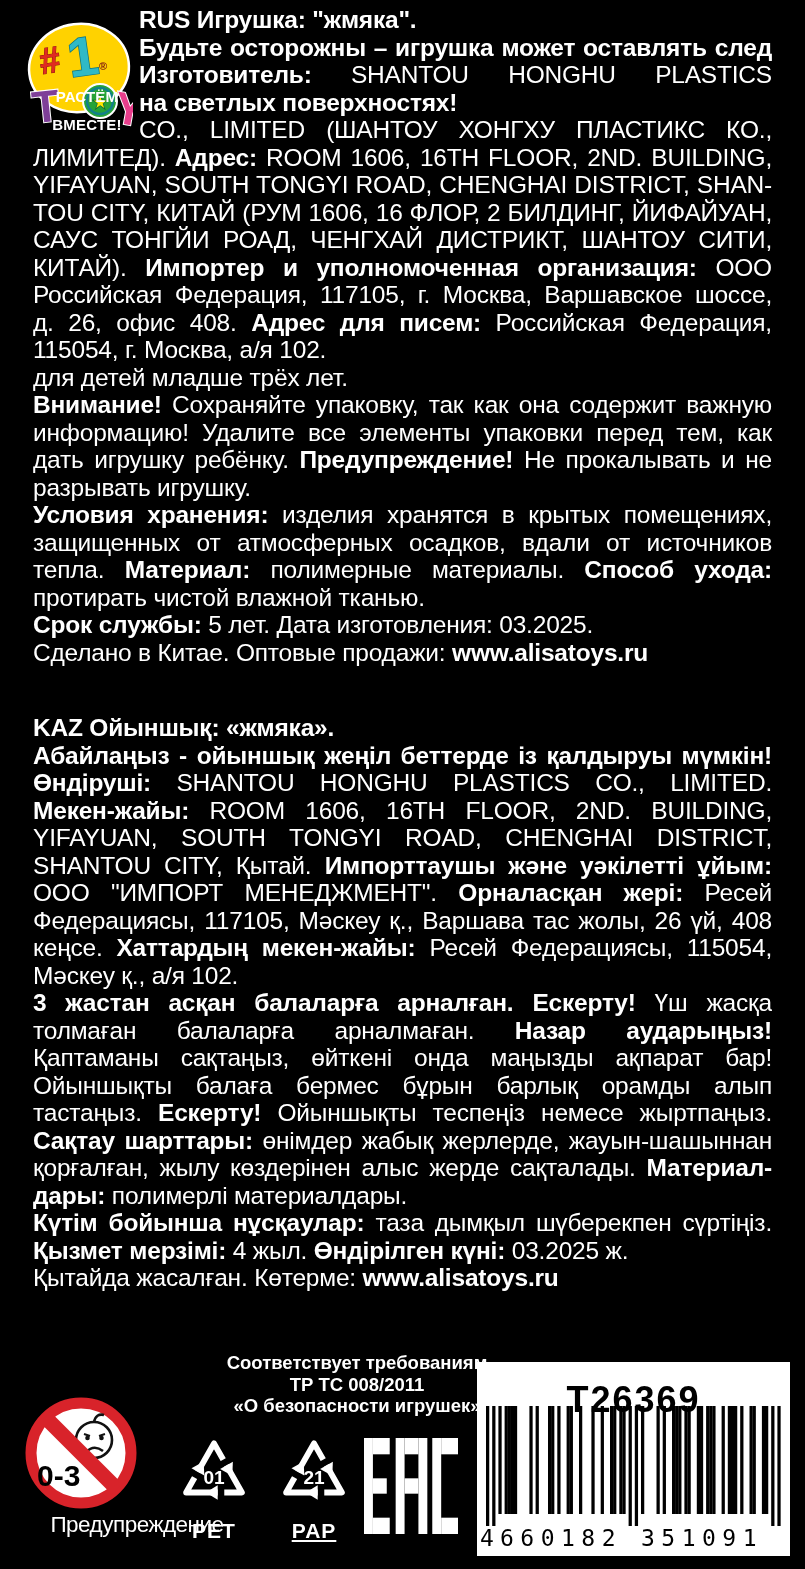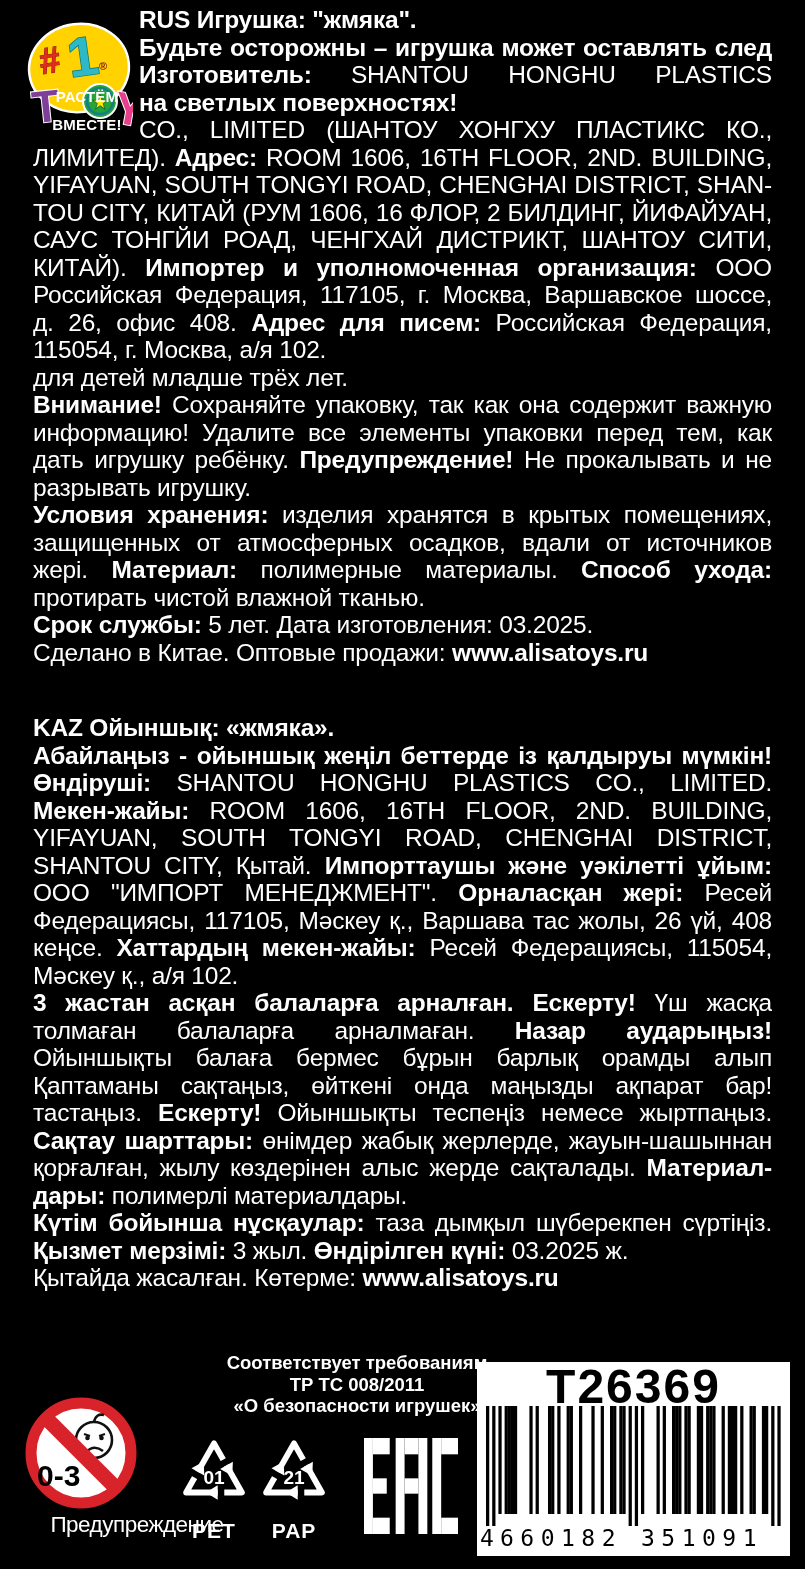--- a/index.html
+++ b/index.html
@@ -15,26 +15,26 @@
   .ln.left{text-align-last:left;}
   .ln b{font-weight:700;}
   .kaz{margin-top:48px;}
   .footer{position:absolute;left:0;top:1340px;width:805px;height:229px;}
   .compliance{position:absolute;left:222px;top:12px;width:270px;text-align:center;
               font-weight:700;font-size:18.5px;line-height:21.5px;}
   .agewarn{position:absolute;left:24px;top:56px;width:178px;}
   .agewarn-label{position:absolute;left:0;top:116px;width:178px;text-align:center;
                  font-size:22.5px;letter-spacing:-0.5px;margin-left:24px;}
   .recycle{position:absolute;top:94px;width:68px;text-align:center;}
-  .recycle.pet{left:180px;} .recycle.pap{left:260px;}
+  .recycle.pet{left:180px;} .recycle.pap{left:280px;text-decoration:underline;}
   .recycle-label{font-weight:700;font-size:21px;letter-spacing:1px;margin-top:11px;}
   .eac{position:absolute;left:364px;top:98px;}
   .barcode-box{position:absolute;left:477px;top:22px;width:313px;height:194px;
                background:#fff;color:#000;}
-  .sku{padding-top:5px;text-align:center;font-weight:700;font-size:48px;
+  .sku{padding-top:18px;text-align:center;font-weight:700;font-size:36px;
        letter-spacing:2px;line-height:40px;}
   #barcode-svg{position:absolute;left:0;top:44px;}
   #barcode-svg rect{fill:#000;}
   .bcdigits{position:absolute;top:163px;left:0;width:313px;height:28px;
             font-family:"DejaVu Sans Mono",monospace;font-size:23px;}
   .bcdigits span{position:absolute;top:0;text-align:center;}
   .bc-first{left:2px;width:16px;}
   .bc-g1{left:20px;width:128px;letter-spacing:6.5px;}
   .bc-g2{left:158px;width:134px;letter-spacing:6.5px;}
 </style>
@@ -74,46 +74,46 @@
         <div class="ln"><span>Российская Федерация, 117105, г. Москва, Варшавское шоссе,</span></div>
         <div class="ln"><span>д. 26, офис 408. </span><b>Адрес для писем:</b><span> Российская Федерация,</span></div>
         <div class="ln left"><span>115054, г. Москва, а/я 102.</span></div>
         <div class="ln left"><span>для детей младше трёх лет.</span></div>
         <div class="ln"><b>Внимание!</b><span> Сохраняйте упаковку, так как она содержит важную</span></div>
         <div class="ln"><span>информацию! Удалите все элементы упаковки перед тем, как</span></div>
         <div class="ln"><span>дать игрушку ребёнку. </span><b>Предупреждение!</b><span> Не прокалывать и не</span></div>
         <div class="ln left"><span>разрывать игрушку.</span></div>
         <div class="ln"><b>Условия хранения:</b><span> изделия хранятся в крытых помещениях,</span></div>
         <div class="ln"><span>защищенных от атмосферных осадков, вдали от источников</span></div>
-        <div class="ln"><span>жері. </span><b>Материал:</b><span> полимерные материалы. </span><b>Способ ухода:</b></div>
+        <div class="ln"><span>тепла. </span><b>Материал:</b><span> полимерные материалы. </span><b>Способ ухода:</b></div>
         <div class="ln left"><span>протирать чистой влажной тканью.</span></div>
         <div class="ln left"><b>Срок службы:</b><span> 5 лет.  Дата изготовления: 03.2025.</span></div>
         <div class="ln left"><span>Сделано в Китае. Оптовые продажи: </span><b>www.alisatoys.ru</b></div>
       </div>
     <div class="lines kaz">
         <div class="ln left"><b>KAZ Ойыншық: «жмяка».</b></div>
         <div class="ln"><b>Абайлаңыз - ойыншық жеңіл беттерде із қалдыруы мүмкін!</b></div>
         <div class="ln"><b>Өндіруші:</b><span> SHANTOU HONGHU PLASTICS CO., LIMITED.</span></div>
         <div class="ln"><b>Мекен-жайы:</b><span> ROOM 1606, 16TH FLOOR, 2ND. BUILDING,</span></div>
         <div class="ln"><span>YIFAYUAN, SOUTH TONGYI ROAD, CHENGHAI DISTRICT,</span></div>
         <div class="ln"><span>SHANTOU CITY, Қытай. </span><b>Импорттаушы және уәкілетті ұйым:</b></div>
         <div class="ln"><span>ООО "ИМПОРТ МЕНЕДЖМЕНТ". </span><b>Орналасқан жері:</b><span> Ресей</span></div>
         <div class="ln"><span>Федерациясы, 117105, Мәскеу қ., Варшава тас жолы, 26 үй, 408</span></div>
         <div class="ln"><span>кеңсе. </span><b>Хаттардың мекен-жайы:</b><span> Ресей Федерациясы, 115054,</span></div>
         <div class="ln left"><span>Мәскеу қ., а/я 102.</span></div>
         <div class="ln"><b>3 жастан асқан балаларға арналған. Ескерту!</b><span> Үш жасқа</span></div>
         <div class="ln"><span>толмаған балаларға арналмаған. </span><b>Назар аударыңыз!</b></div>
+        <div class="ln"><span>Қаптаманы сақтаңыз, өйткені онда маңызды ақпарат бар!</span></div>
         <div class="ln"><span>Ойыншықты балаға бермес бұрын барлық орамды алып</span></div>
-        <div class="ln"><span>Қаптаманы сақтаңыз, өйткені онда маңызды ақпарат бар!</span></div>
         <div class="ln"><span>тастаңыз. </span><b>Ескерту!</b><span> Ойыншықты теспеңіз немесе жыртпаңыз.</span></div>
         <div class="ln"><b>Сақтау шарттары:</b><span> өнімдер жабық жерлерде, жауын-шашыннан</span></div>
         <div class="ln"><span>қорғалған, жылу көздерінен алыс жерде сақталады. </span><b>Материал-</b></div>
         <div class="ln left"><b>дары:</b><span> полимерлі материалдары.</span></div>
         <div class="ln"><b>Күтім бойынша нұсқаулар:</b><span> таза дымқыл шүберекпен сүртіңіз.</span></div>
-        <div class="ln left"><b>Қызмет мерзімі:</b><span> 3 жыл. </span><b>Өндірілген күні:</b><span> 03.2025 ж.</span></div>
+        <div class="ln left"><b>Қызмет мерзімі:</b><span> 4 жыл. </span><b>Өндірілген күні:</b><span> 03.2025 ж.</span></div>
         <div class="ln left"><span>Қытайда жасалған. Көтерме: </span><b>www.alisatoys.ru</b></div>
       </div>
   </div>
 
   <div class="footer">
 
     <div class="compliance">
       <div>Соответствует требованиям</div>
       <div>ТР ТС 008/2011</div>
       <div>«О безопасности игрушек»</div>

